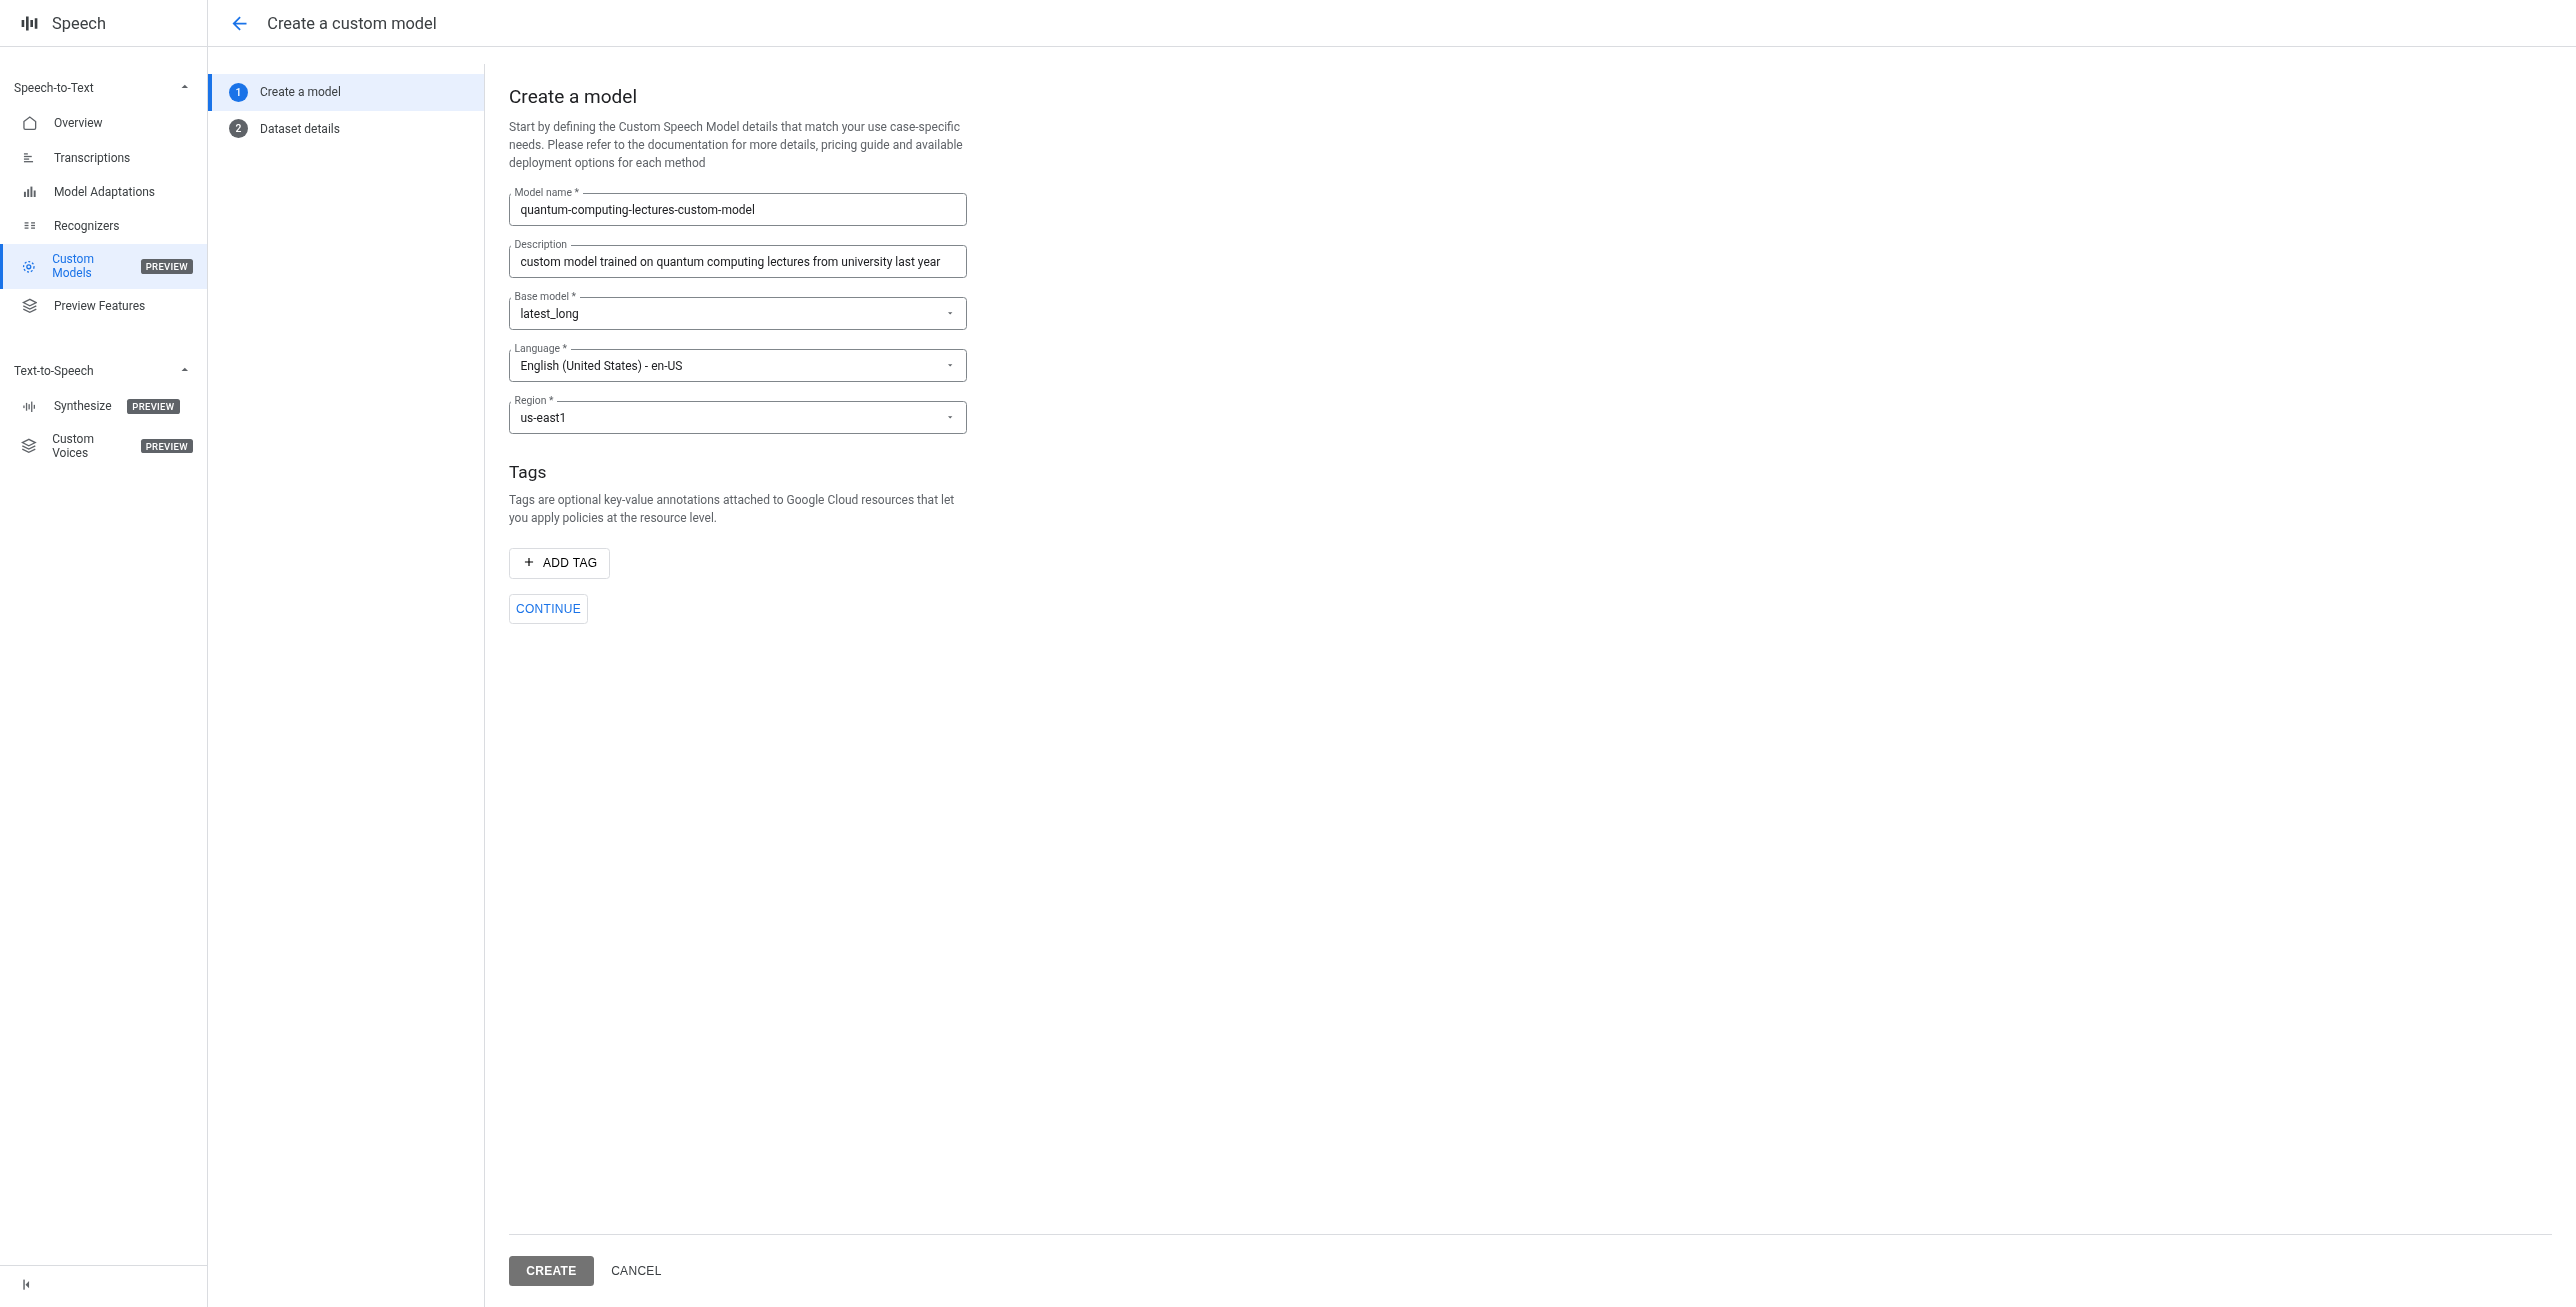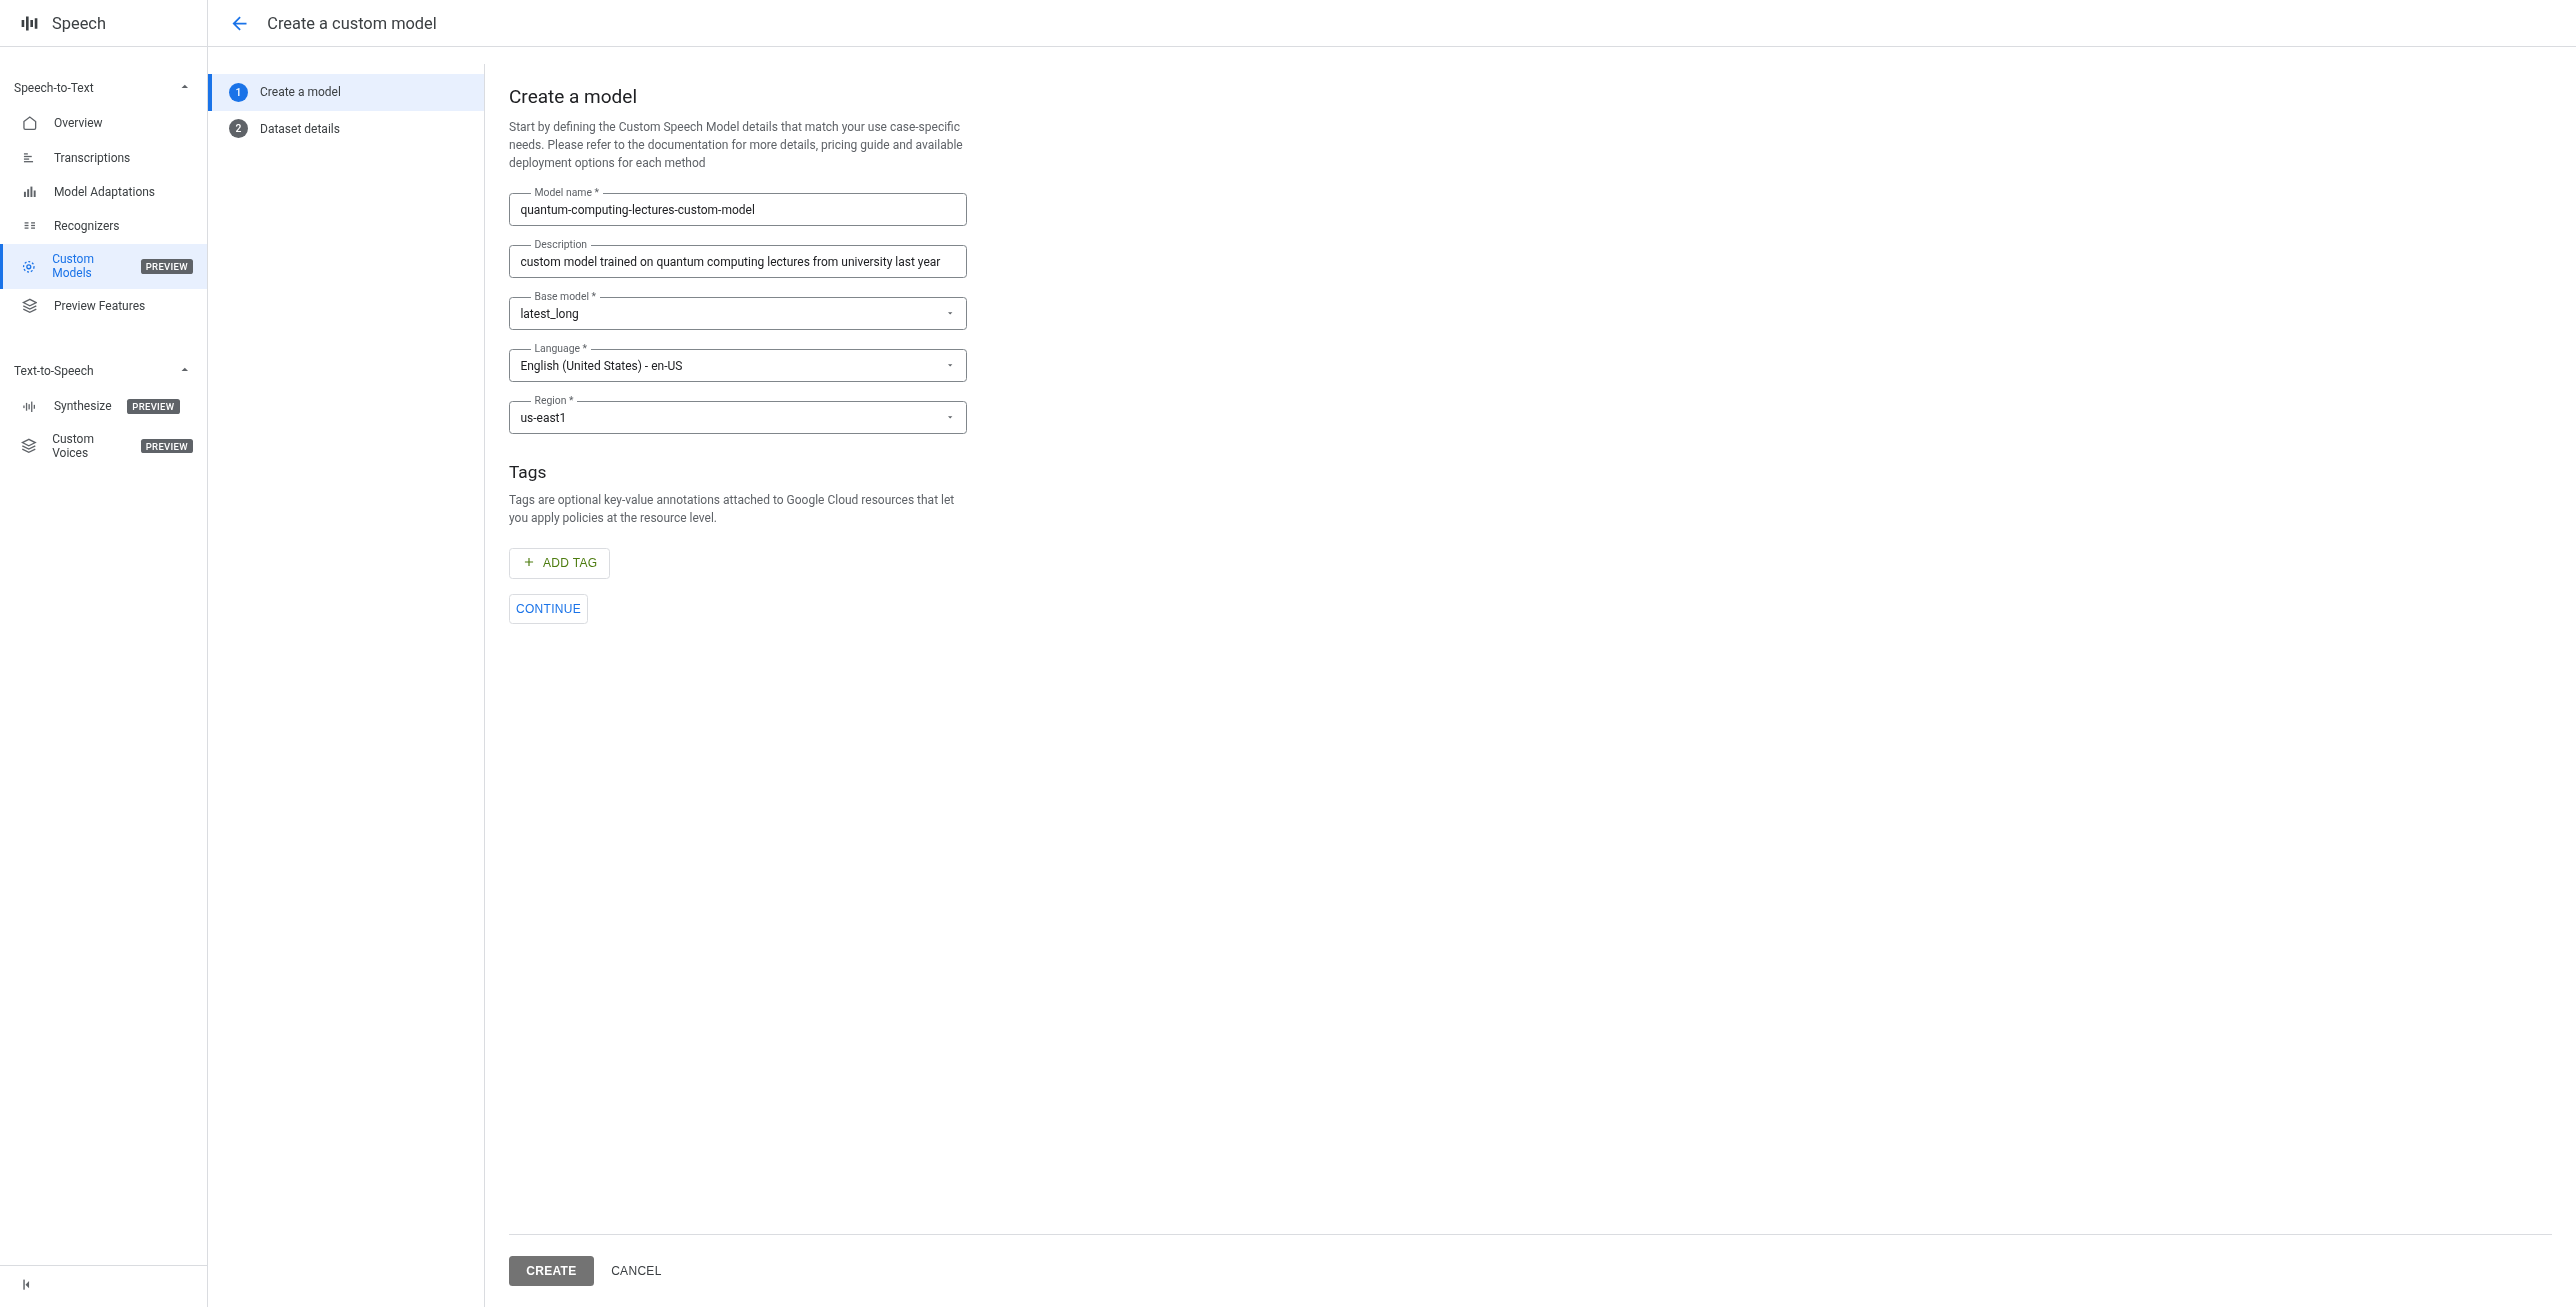--- a/index.html
+++ b/index.html
@@ -206,21 +206,21 @@
   margin-bottom: 21px;
 }
 .form-field {
   position: relative;
   width: 458px;
   margin-bottom: 19px;
 }
 .form-field .field-label {
   position: absolute;
   top: -7px;
-  left: 22px;
+  left: 2px;
   background: #fff;
   padding: 0 3.5px;
   font-size: 10.4px;
   color: #5f6368;
 }
 .form-field input,
 .form-field .select-box {
   width: 100%;
   height: 33px;
   border: 0.9px solid #80868b;
@@ -254,21 +254,21 @@
   max-width: 458px;
   margin-bottom: 21px;
 }
 .add-tag-btn {
   display: inline-flex;
   align-items: center;
   gap: 7px;
   border: 0.9px solid #dadce0;
   border-radius: 3.5px;
   padding: 6px 12px;
-  color: #4d7c0f;
+  color: #000000;
   font-size: 12px;
   font-weight: 500;
   cursor: pointer;
   background: #fff;
   letter-spacing: 0.3px;
   margin-bottom: 15.6px;
 }
 .continue-btn {
   display: inline-block;
   border: 0.9px solid #dadce0;

